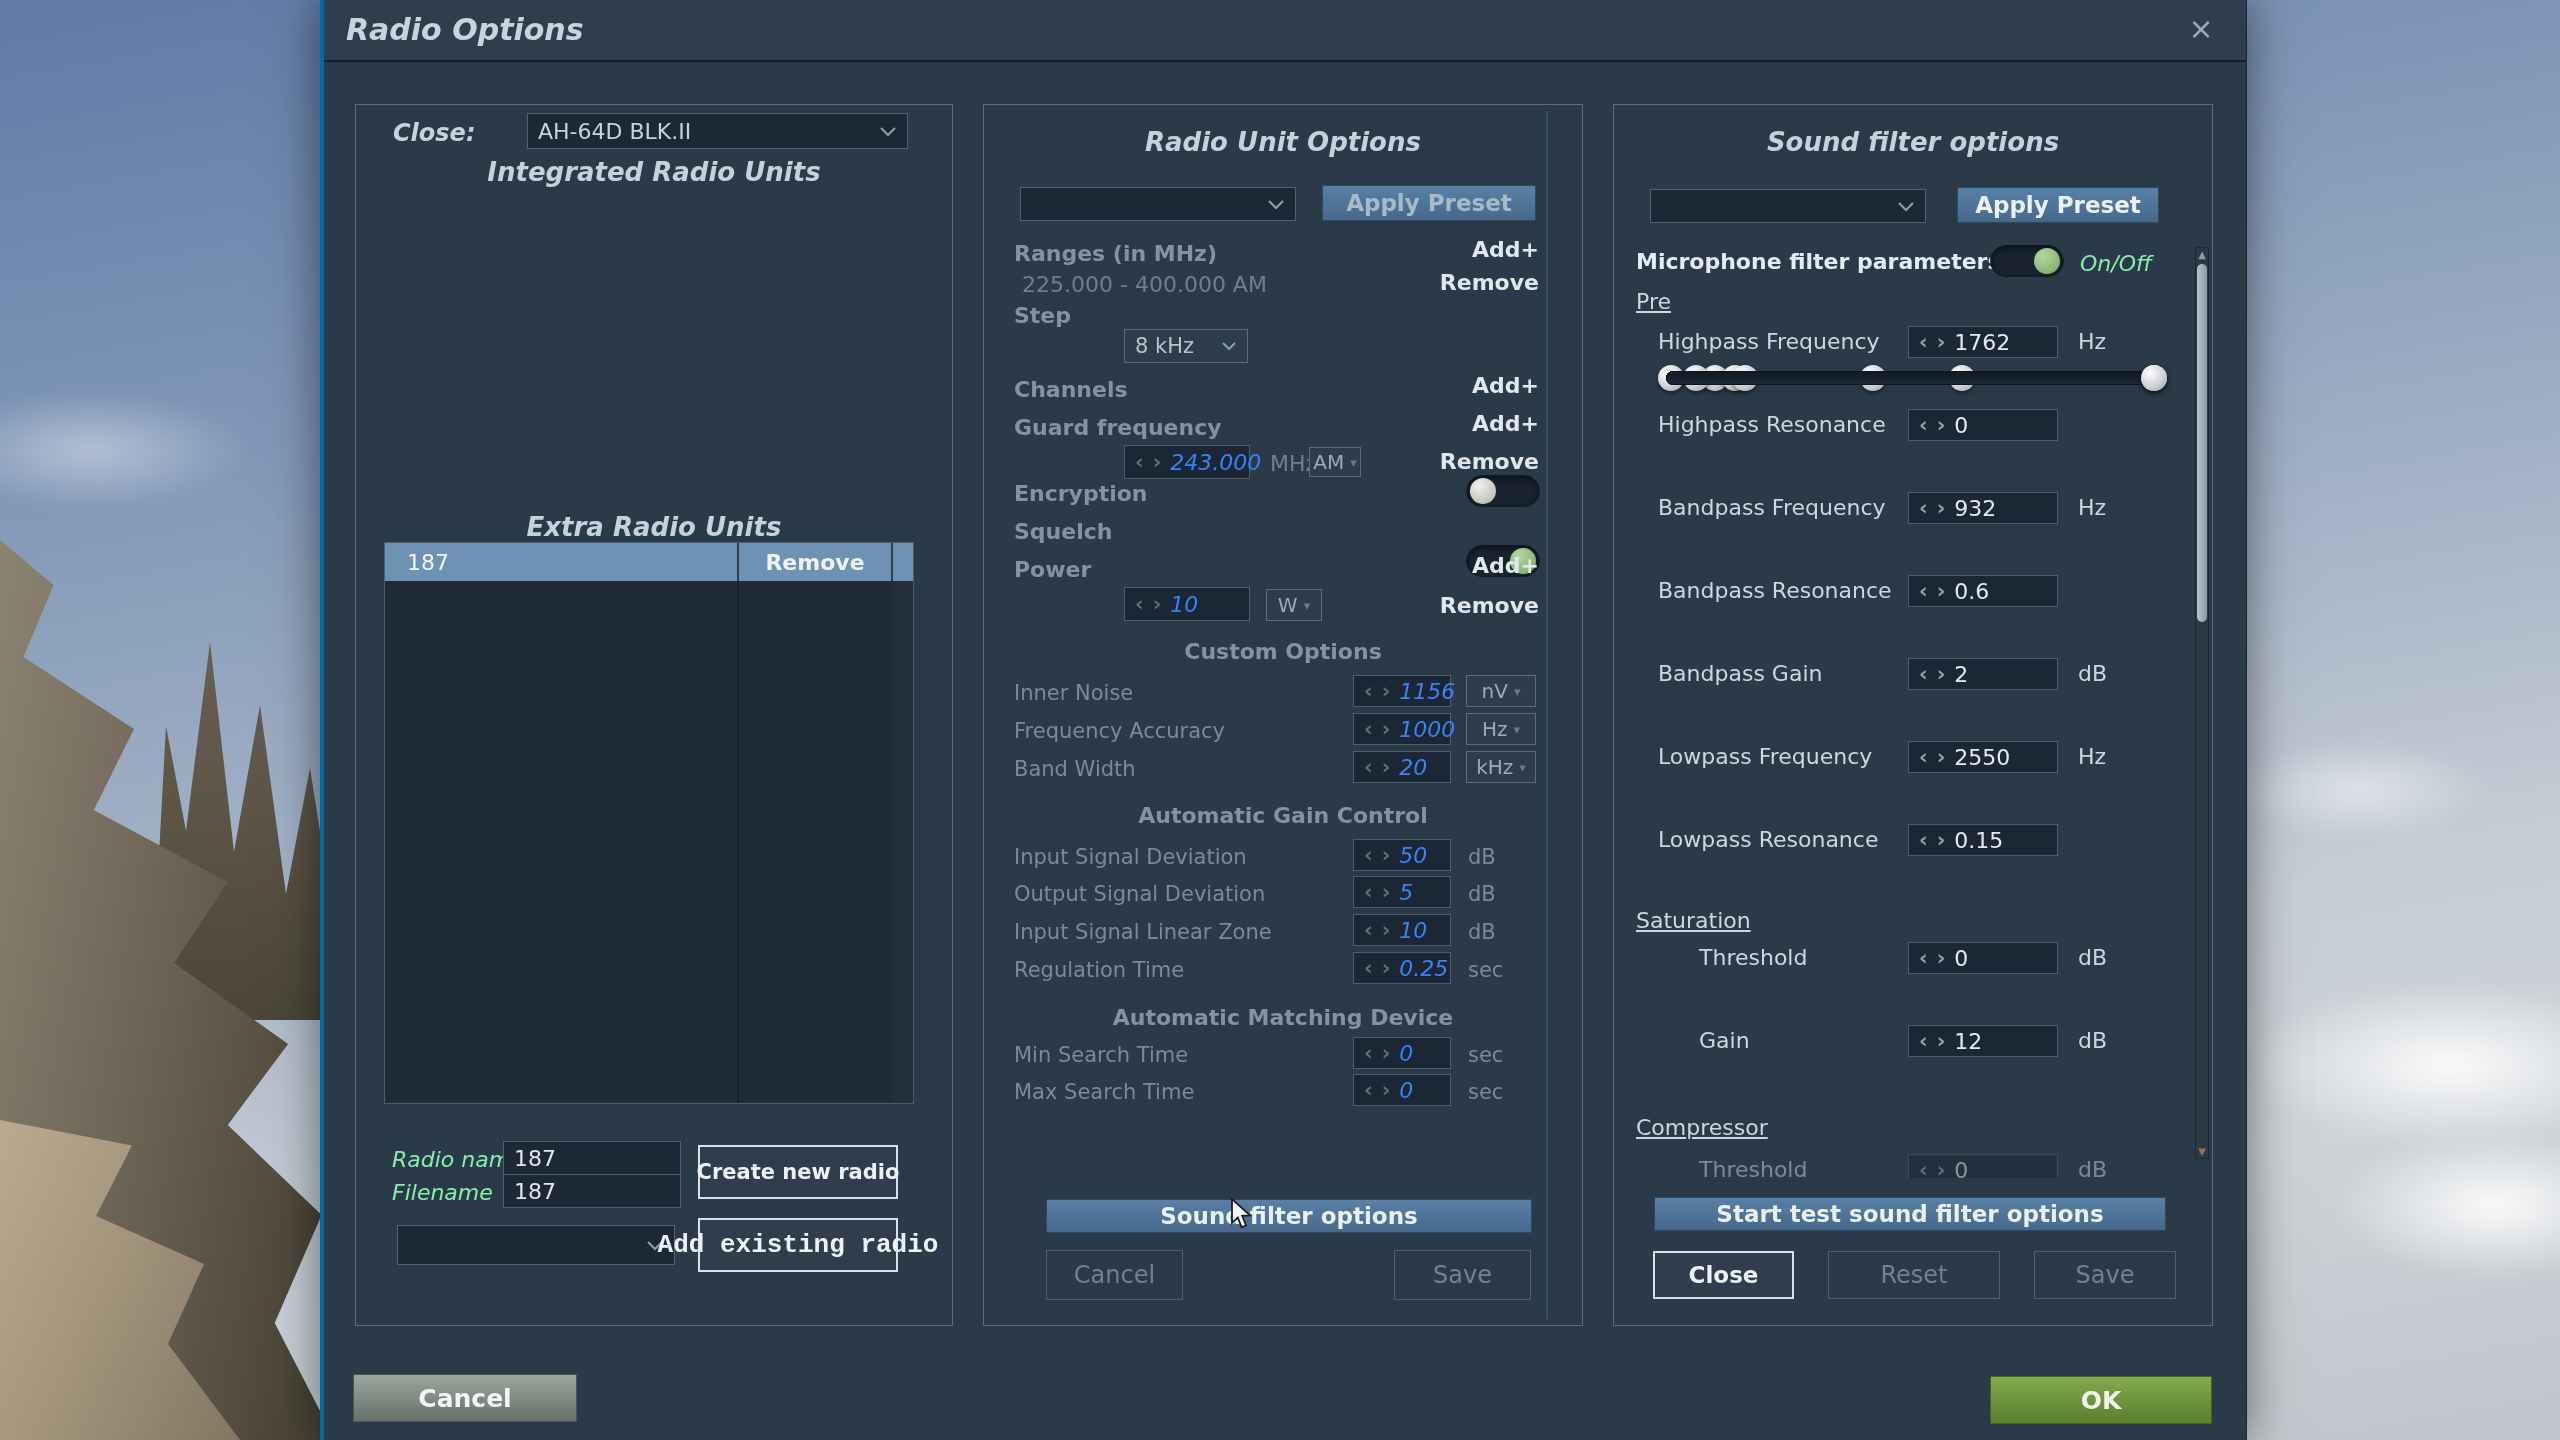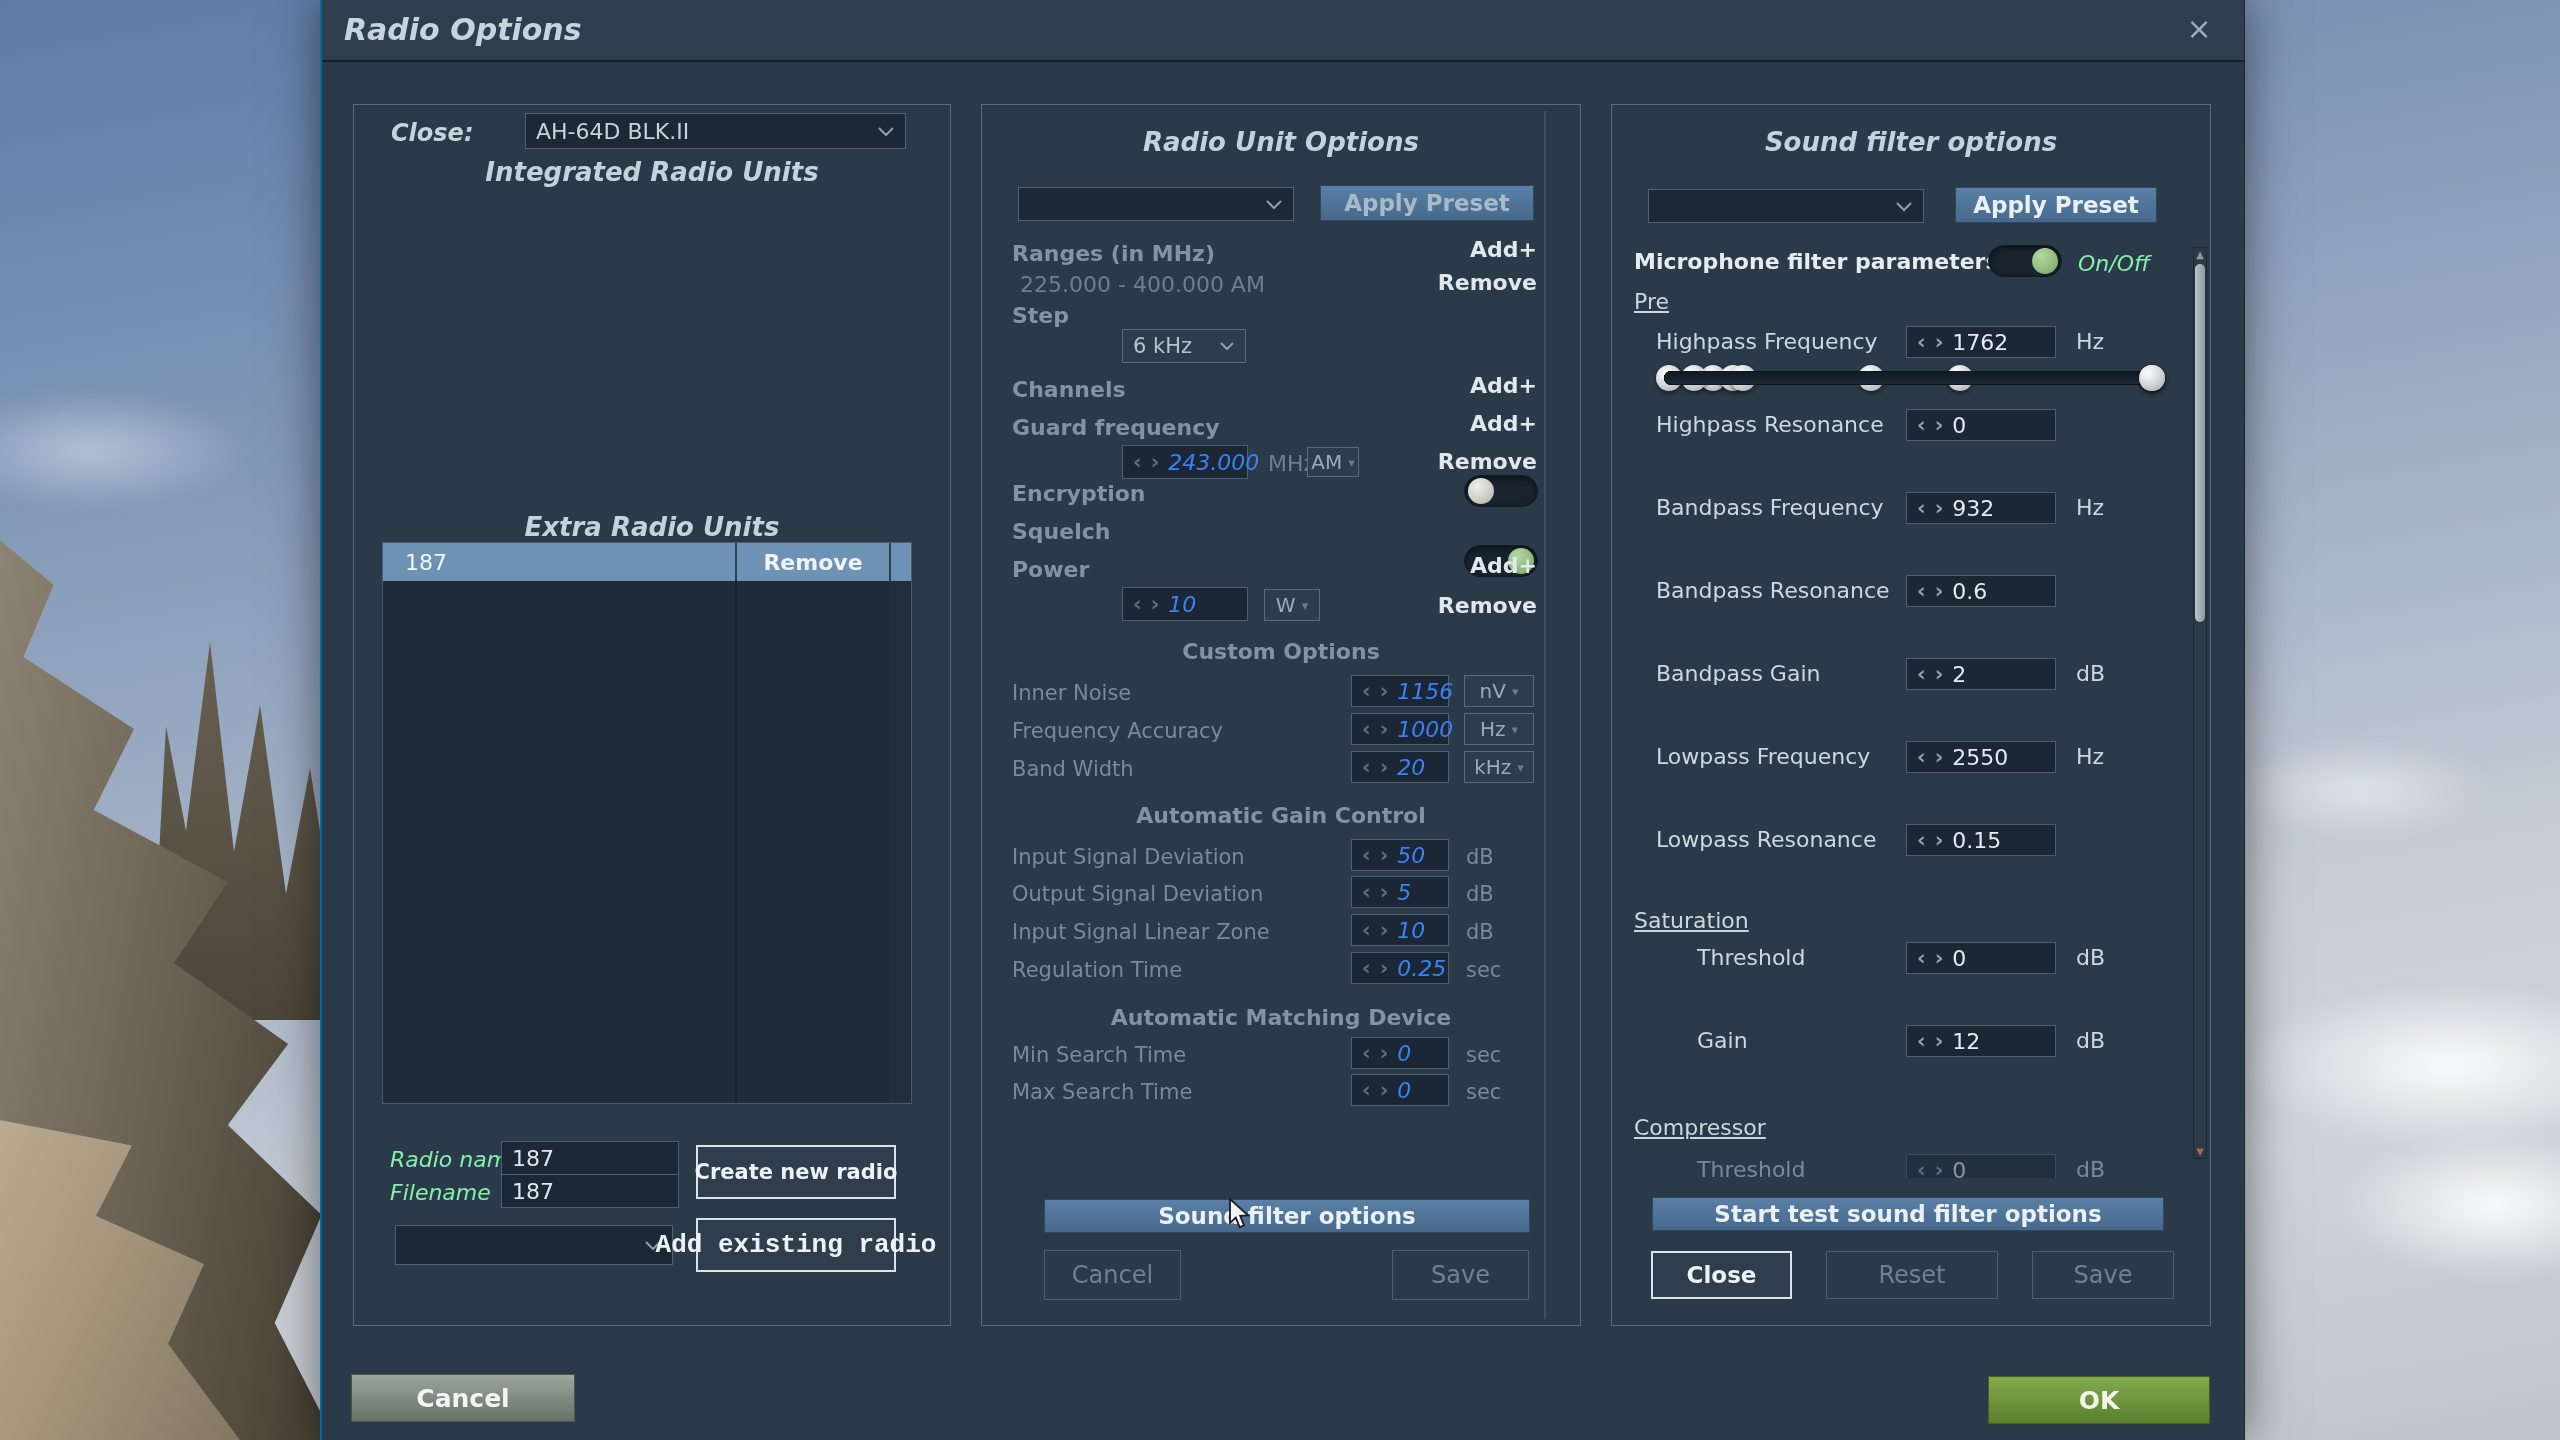--- a/index.html
+++ b/index.html
@@ -14,21 +14,21 @@
     background:linear-gradient(#6b6355,#4c463a);
     clip-path:polygon(0 100%,8% 30%,18% 55%,30% 10%,42% 60%,55% 25%,68% 70%,80% 40%,100% 100%);}
   .cliff{position:absolute;left:0;top:540px;width:335px;height:900px;
     background:linear-gradient(100deg,#8d8373 0%,#756c5d 35%,#5a5345 70%,#443e32 100%);
     clip-path:polygon(0 0,16% 5%,7% 13%,40% 21%,28% 30%,68% 38%,52% 47%,86% 56%,68% 65%,96% 75%,82% 87%,100% 100%,0 100%);}
   .cliff-lite{position:absolute;left:0;top:1120px;width:240px;height:320px;
     background:linear-gradient(115deg,#b9aa90 0%,#a4957c 45%,#837762 100%);
     clip-path:polygon(0 0,55% 8%,40% 30%,85% 45%,70% 70%,100% 100%,0 100%);}
   
   .dialog{position:absolute;left:320px;top:0;width:1922px;height:1440px;background:#2b3a49;
-    border-left:2px solid #0369a1;border-right:1px solid #1b2631;box-shadow:0 0 46px rgba(0,0,0,.5);}
+    border-left:4px solid #0369a1;border-right:1px solid #1b2631;box-shadow:0 0 46px rgba(0,0,0,.5);}
   .titlebar{position:absolute;left:0;top:0;width:100%;height:60px;background:#2e3e4d;
     border-bottom:2px solid #151f2a;}
   .title{position:absolute;left:22px;top:12px;font-size:30px;font-weight:bold;font-style:italic;
     color:#c6d4dd;white-space:nowrap;}
   .closebtn{position:absolute;right:26px;top:10px;width:38px;height:38px;text-align:center;
     line-height:38px;font-size:30px;color:#9cabb7;}
   .panel{position:absolute;top:104px;height:1222px;border:1px solid #5c6e7e;box-sizing:border-box;}
   .p-left{left:31px;width:598px;}
   .p-mid{left:659px;width:600px;}
   .p-right{left:1289px;width:600px;}
@@ -203,21 +203,21 @@
     </div>
     <div class="abs btn btn-steel dim" style="left:338px;top:80px;width:214px;height:36px;">Apply Preset</div>
 
     <div class="abs blbl" style="left:30px;top:136px;">Ranges (in MHz)</div>
     <div class="abs link" style="right:43px;top:132px;">Add+</div>
     <div class="abs mval" style="left:38px;top:167px;">225.000 - 400.000 AM</div>
     <div class="abs link" style="right:43px;top:165px;">Remove</div>
 
     <div class="abs blbl" style="left:30px;top:198px;">Step</div>
     <div class="abs dd lite" style="left:140px;top:224px;width:124px;height:34px;">
-      <span class="val">6 kHz</span>
+      <span class="val">8 kHz</span>
       <span class="chev">
         <svg width="16" height="10" viewBox="0 0 16 10">
             <polyline points="2,2 8,8 14,2" fill="none" stroke="#8da0ad" stroke-width="2"></polyline>
           </svg>
       </span>
     </div>
 
     <div class="abs blbl" style="left:30px;top:272px;">Channels</div>
     <div class="abs link" style="right:43px;top:268px;">Add+</div>
 

